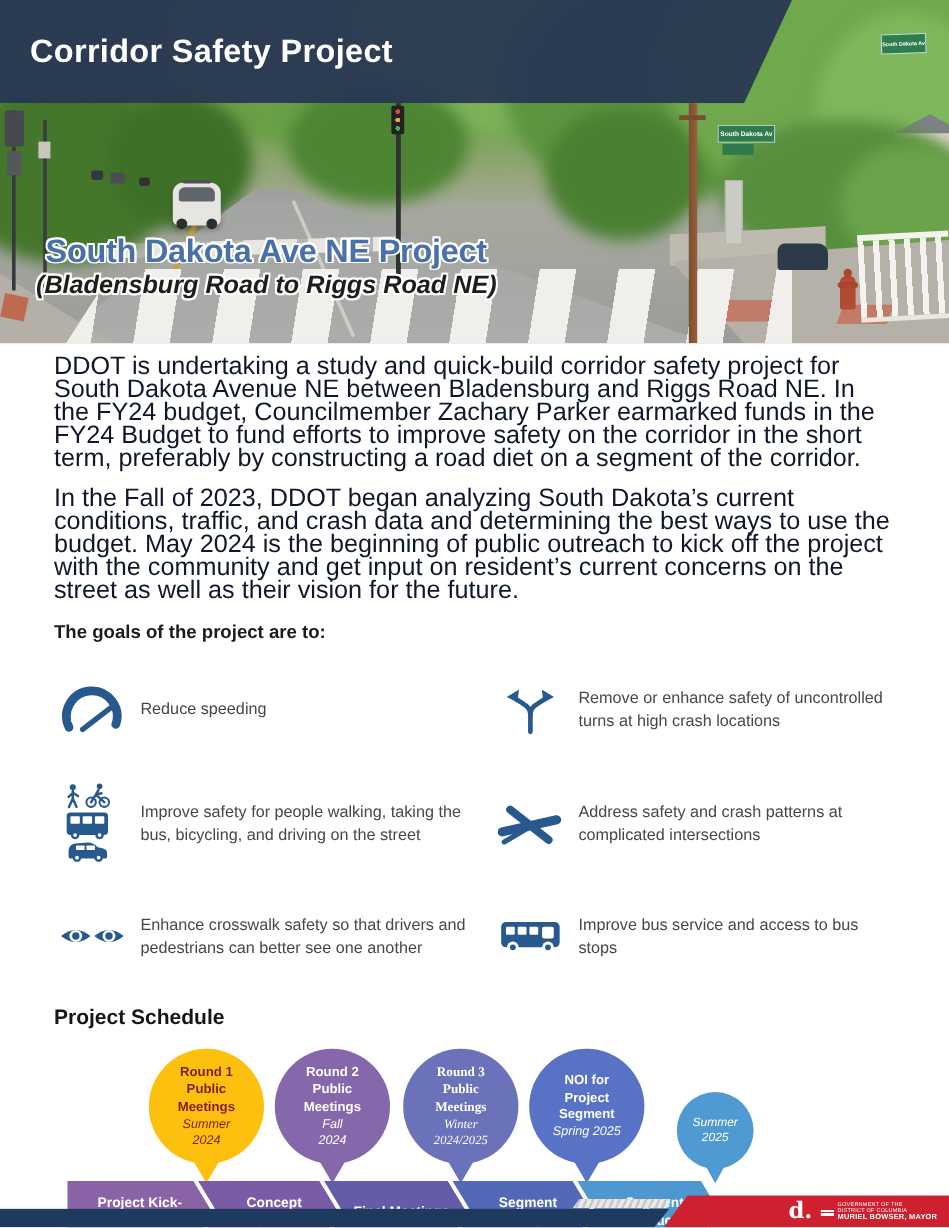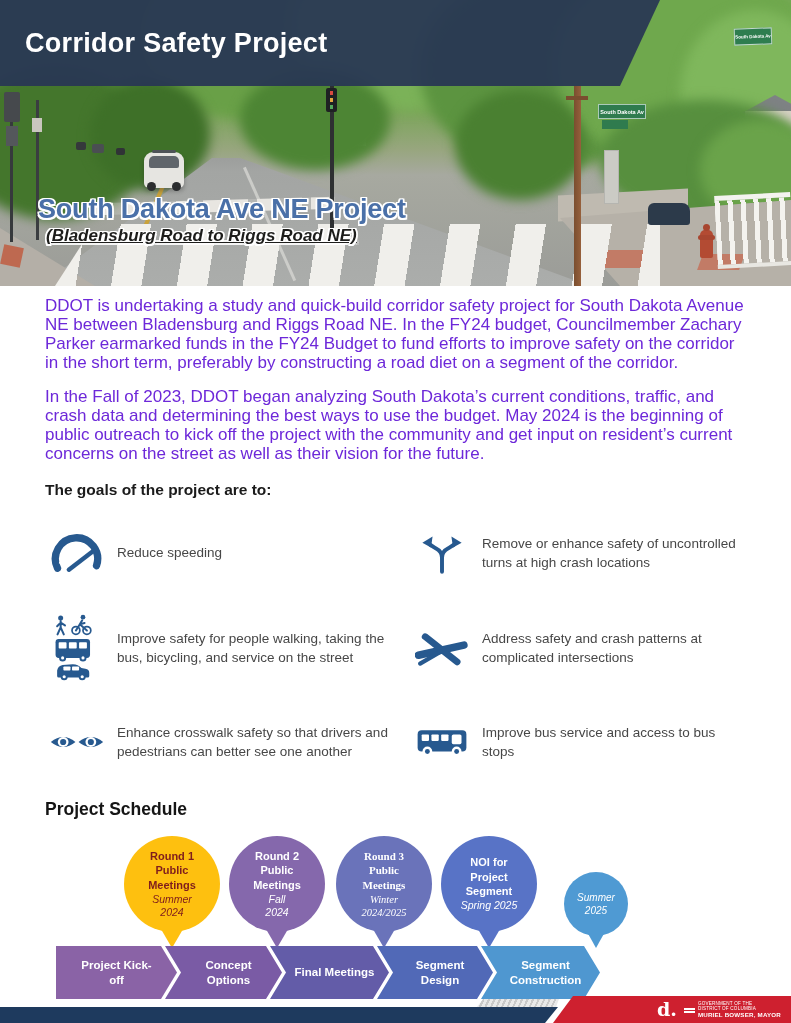--- a/index.html
+++ b/index.html
@@ -95,25 +95,25 @@
   .hydrant{position:absolute;left:700px;top:230px;width:13px;height:28px;background:#B34B33;border-radius:5px 5px 2px 2px;}
   .hydrant:before{content:"";position:absolute;left:-2px;top:5px;width:17px;height:5px;background:#A84630;border-radius:3px;}
   .hydrant:after{content:"";position:absolute;left:3px;top:-6px;width:7px;height:7px;background:#A84630;border-radius:50%;}
 
   .banner{position:absolute;top:0;left:0;width:660px;height:86px;background:rgba(40,54,84,.93);
           clip-path:polygon(0 0,100% 0,calc(100% - 40px) 100%,0 100%);}
   .banner-title{position:absolute;top:28px;left:25px;font-size:27px;font-weight:700;color:#fff;letter-spacing:.3px;}
   .ot{text-shadow:-1.5px -1.5px 0 #fff,1.5px -1.5px 0 #fff,-1.5px 1.5px 0 #fff,1.5px 1.5px 0 #fff,
        -1.5px 0 0 #fff,1.5px 0 0 #fff,0 -1.5px 0 #fff,0 1.5px 0 #fff;}
   .photo-title{position:absolute;left:38px;top:194px;font-size:27px;font-weight:800;color:#4A70A8;letter-spacing:-.2px;}
-  .photo-subtitle{position:absolute;left:46px;top:226px;font-size:17px;font-weight:800;font-style:italic;color:#1D1D1B;text-decoration:underline;}
+  .photo-subtitle{position:absolute;left:30px;top:226px;font-size:21px;font-weight:800;font-style:italic;color:#1D1D1B;}
 
   
   .content{position:relative;padding:296px 45px 0 45px;}
-  .para{font-size:17px;line-height:19px;color:#6d28d9;margin:0;}
+  .para{font-size:21px;line-height:19px;color:#0f172a;margin:0;}
   .para.p2{margin-top:15px;}
   .goals-h{margin-top:18px;font-size:15.5px;font-weight:700;color:#1B1B1B;}
   .goals{margin-top:10px;display:grid;grid-template-columns:365px 1fr;grid-template-rows:88px 102px 86px;}
   .goal{display:flex;align-items:center;}
   .gicon{width:64px;flex:0 0 64px;display:flex;justify-content:center;align-items:center;}
   .gtext{font-size:13.5px;line-height:1.42;color:#474747;max-width:285px;margin-left:8px;}
 
   .sched-h{margin-top:14px;font-size:17.5px;font-weight:700;color:#151515;}
   .timeline{position:relative;height:200px;margin:6px -45px 0 -45px;}
 
@@ -296,21 +296,21 @@
               <circle cx="37" cy="56" r="2" fill="#fff"></circle>
             <path d="M4 72 Q5 66 11 65 L24 64 Q31 64 35 69 L40 70 Q45 71 45 75 L45 79 Q45 81 43 81 L6 81 Q4 81 4 79 Z" fill="#27598F"></path>
             <rect x="12" y="67" width="9" height="5" rx="1" fill="#fff"></rect>
             <rect x="23" y="67" width="9" height="5" rx="1" fill="#fff"></rect>
             <circle cx="13" cy="80" r="4.5" fill="#27598F"></circle>
               <circle cx="13" cy="80" r="2" fill="#fff"></circle>
             <circle cx="36" cy="80" r="4.5" fill="#27598F"></circle>
               <circle cx="36" cy="80" r="2" fill="#fff"></circle>
           </svg>
         </div>
-        <div class="gtext">Improve safety for people walking, taking the bus, bicycling, and service on the street</div>
+        <div class="gtext">Improve safety for people walking, taking the bus, bicycling, and driving on the street</div>
       </div>
       <div class="goal">
         <div class="gicon">
           <svg viewBox="0 0 64 44" width="54" height="37">
             <g stroke="#27598F" stroke-linecap="round">
               <line x1="4" y1="30" x2="58" y2="18" stroke-width="9"></line>
               <line x1="12" y1="8" x2="50" y2="38" stroke-width="8"></line>
               <line x1="6" y1="40" x2="30" y2="26" stroke-width="5"></line>
             </g>
           </svg>

